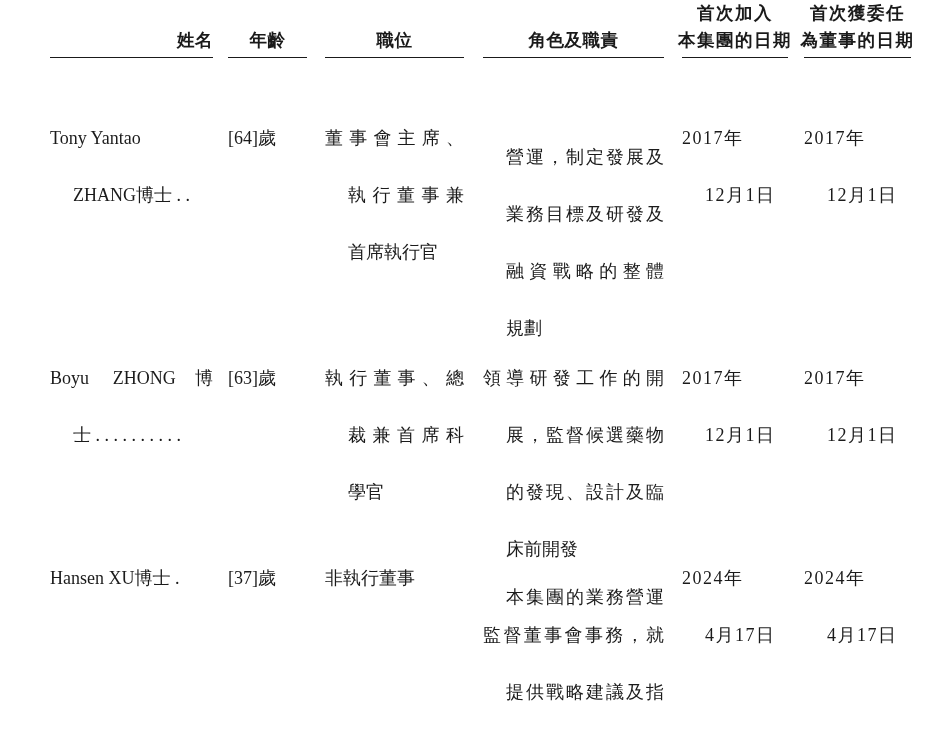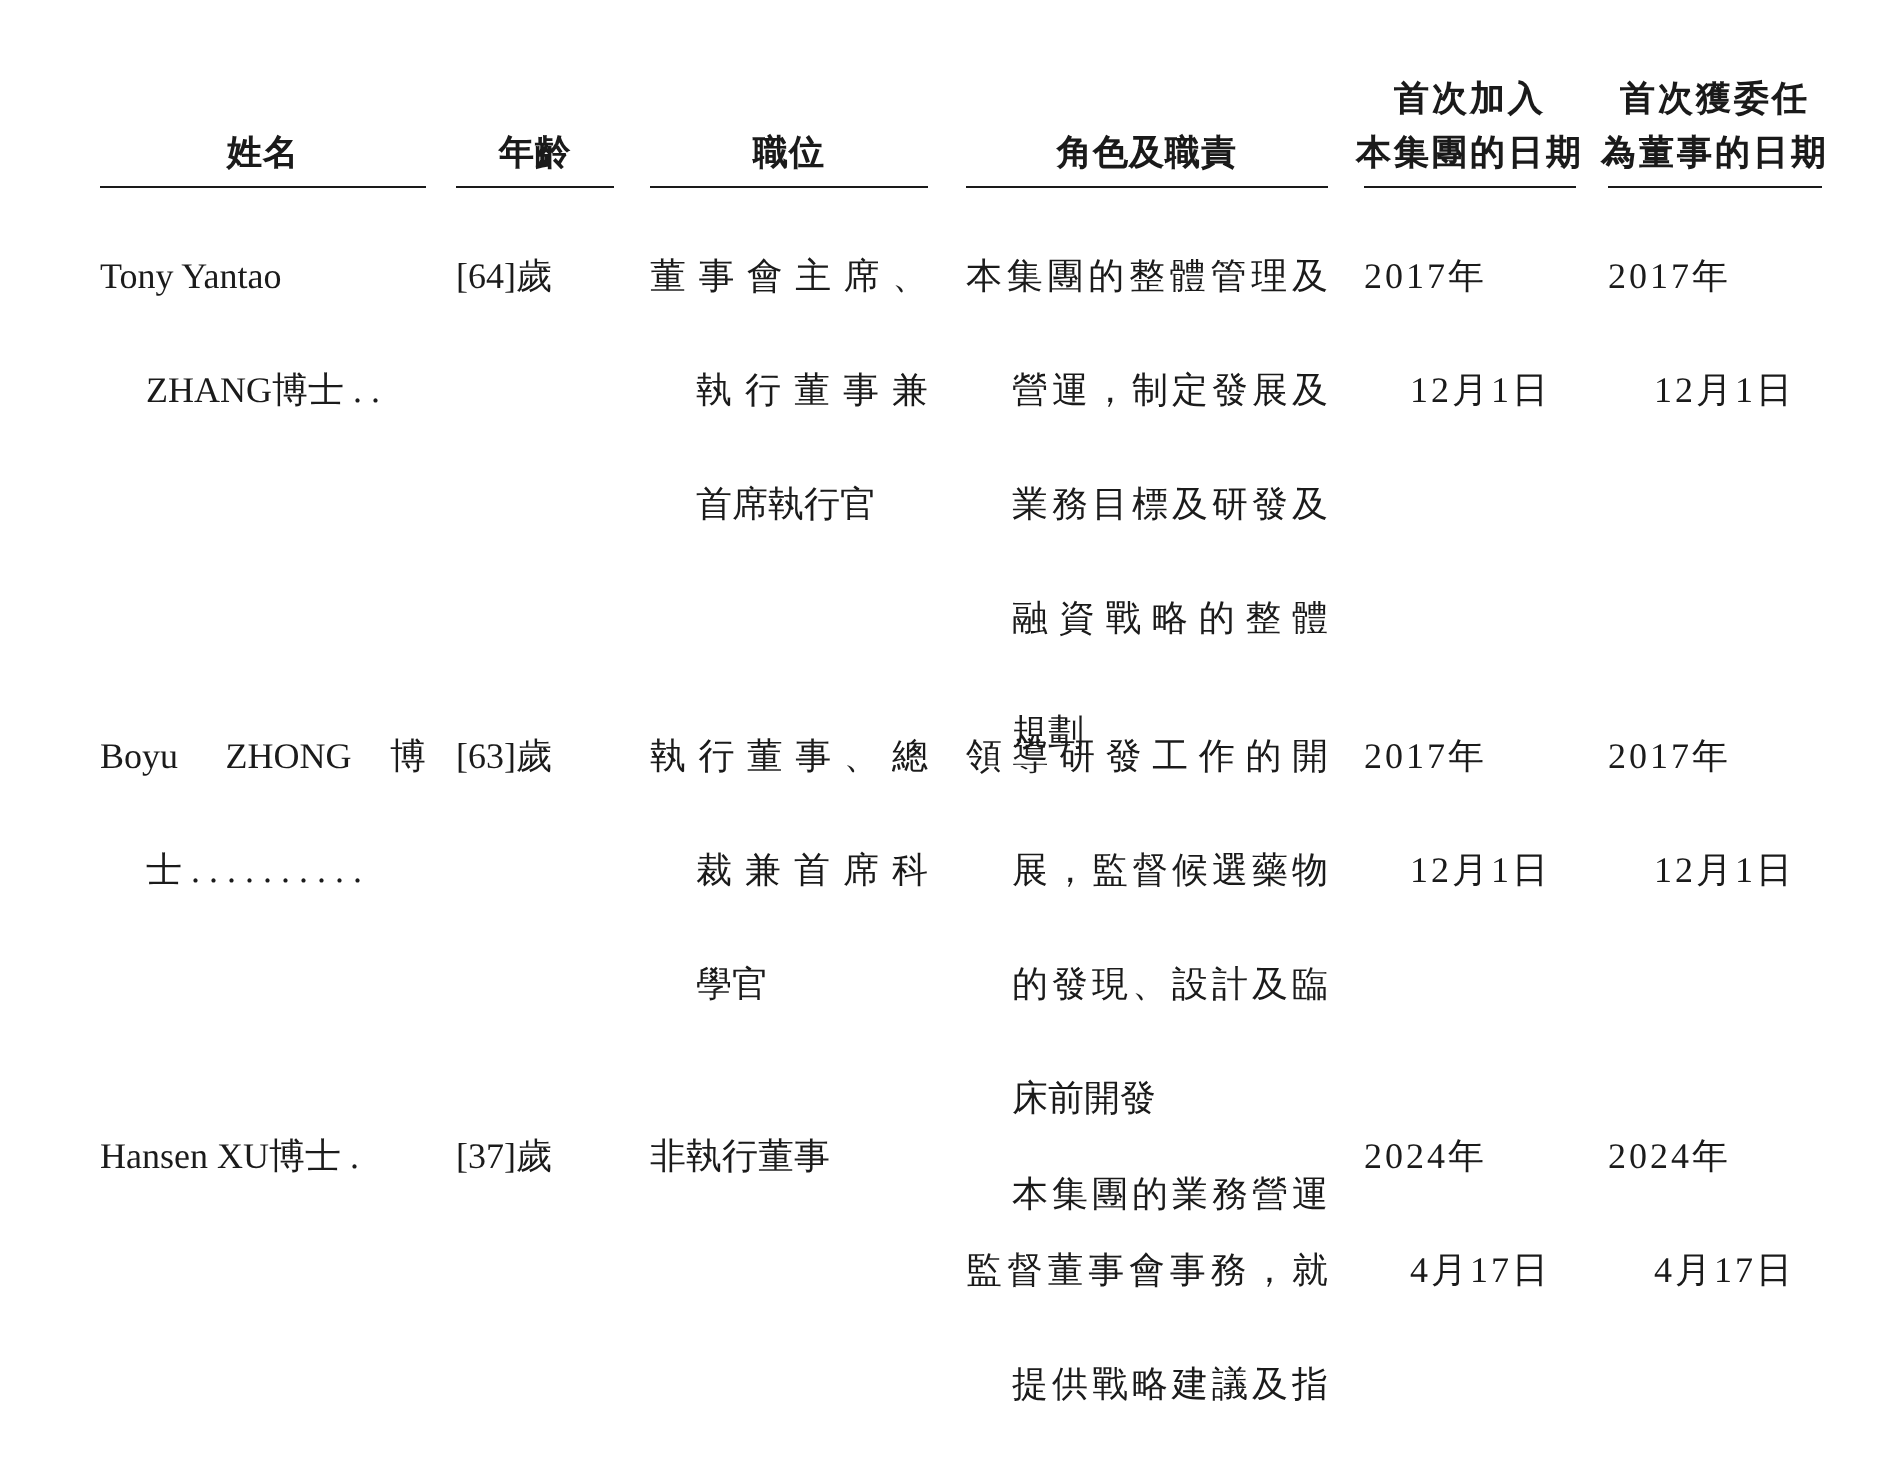--- a/index.html
+++ b/index.html
@@ -4,33 +4,33 @@
 <style>
   html,body{margin:0;padding:0;background:#ffffff;}
   .page{
     position:relative;
     width:945px;height:729px;
     background:#ffffff;
     overflow:hidden;
   }
   
   .hcell{
-    position:absolute;top:0;height:94px;
+    position:absolute;top:0;height:58px;
     box-sizing:border-box;
     display:flex;flex-direction:column;
     justify-content:flex-end;align-items:center;
     padding-bottom:3px;
     border-bottom:1.6px solid #1a1a1a;
     font-family:"Liberation Sans","DejaVu Sans",sans-serif;
     font-weight:700;
     font-size:17.5px;
     color:#1a1a1a;
     letter-spacing:0.5px;
   }
-  .hcell.left{align-items:center;}
+  .hcell.left{align-items:flex-end;}
   .hline{line-height:27px;white-space:nowrap;}
   
   .cell{
     position:absolute;
     color:#1b1b1b;
     font-family:"Liberation Serif","DejaVu Serif",serif;
     font-size:18px;
     line-height:38px;
   }
   .line{white-space:pre;}
@@ -85,21 +85,20 @@
     </div>
     <div class="cell c2 r1">
       <div class="line">[64]歲</div>
     </div>
     <div class="cell c3 r1">
       <div class="line fill">董事會主席、</div>
       <div class="line fill ind">執行董事兼</div>
       <div class="line ind">首席執行官</div>
     </div>
     <div class="cell c4 r1">
-      <div class="line fill">本集團的整體管理及</div>
       <div class="line fill ind">營運，制定發展及</div>
       <div class="line fill ind">業務目標及研發及</div>
       <div class="line fill ind">融資戰略的整體</div>
       <div class="line ind">規劃</div>
     </div>
     <div class="cell c5 r1">
       <div class="line">2017年</div>
       <div class="line ind">12月1日</div>
     </div>
     <div class="cell c6 r1">

